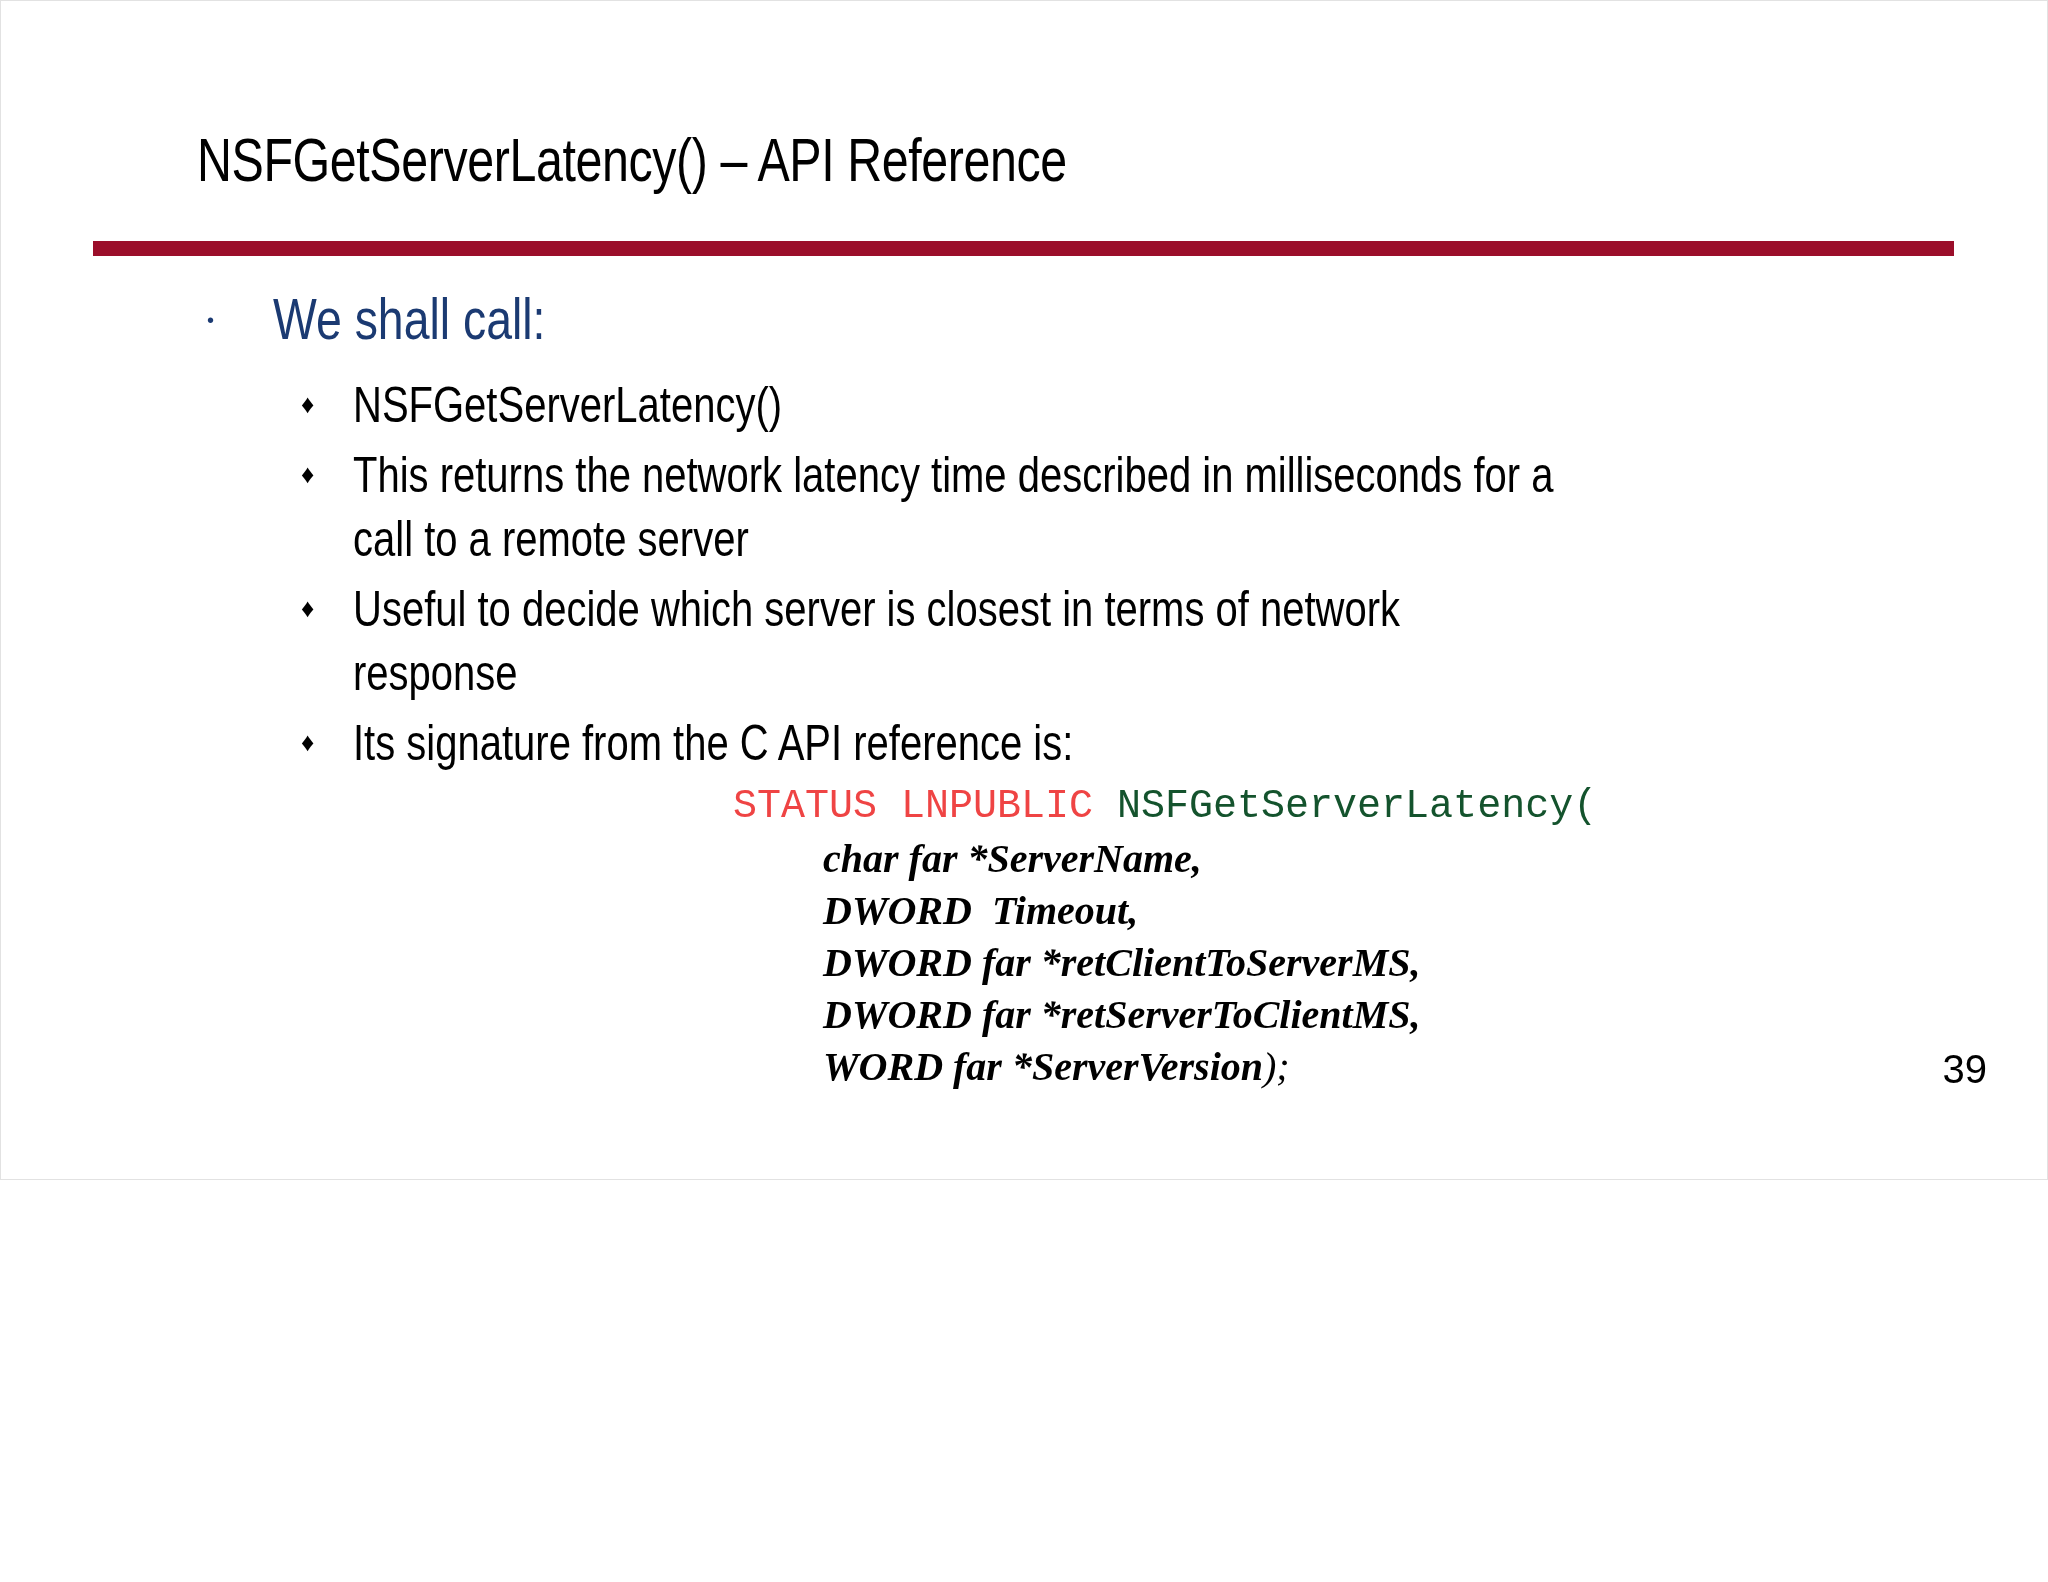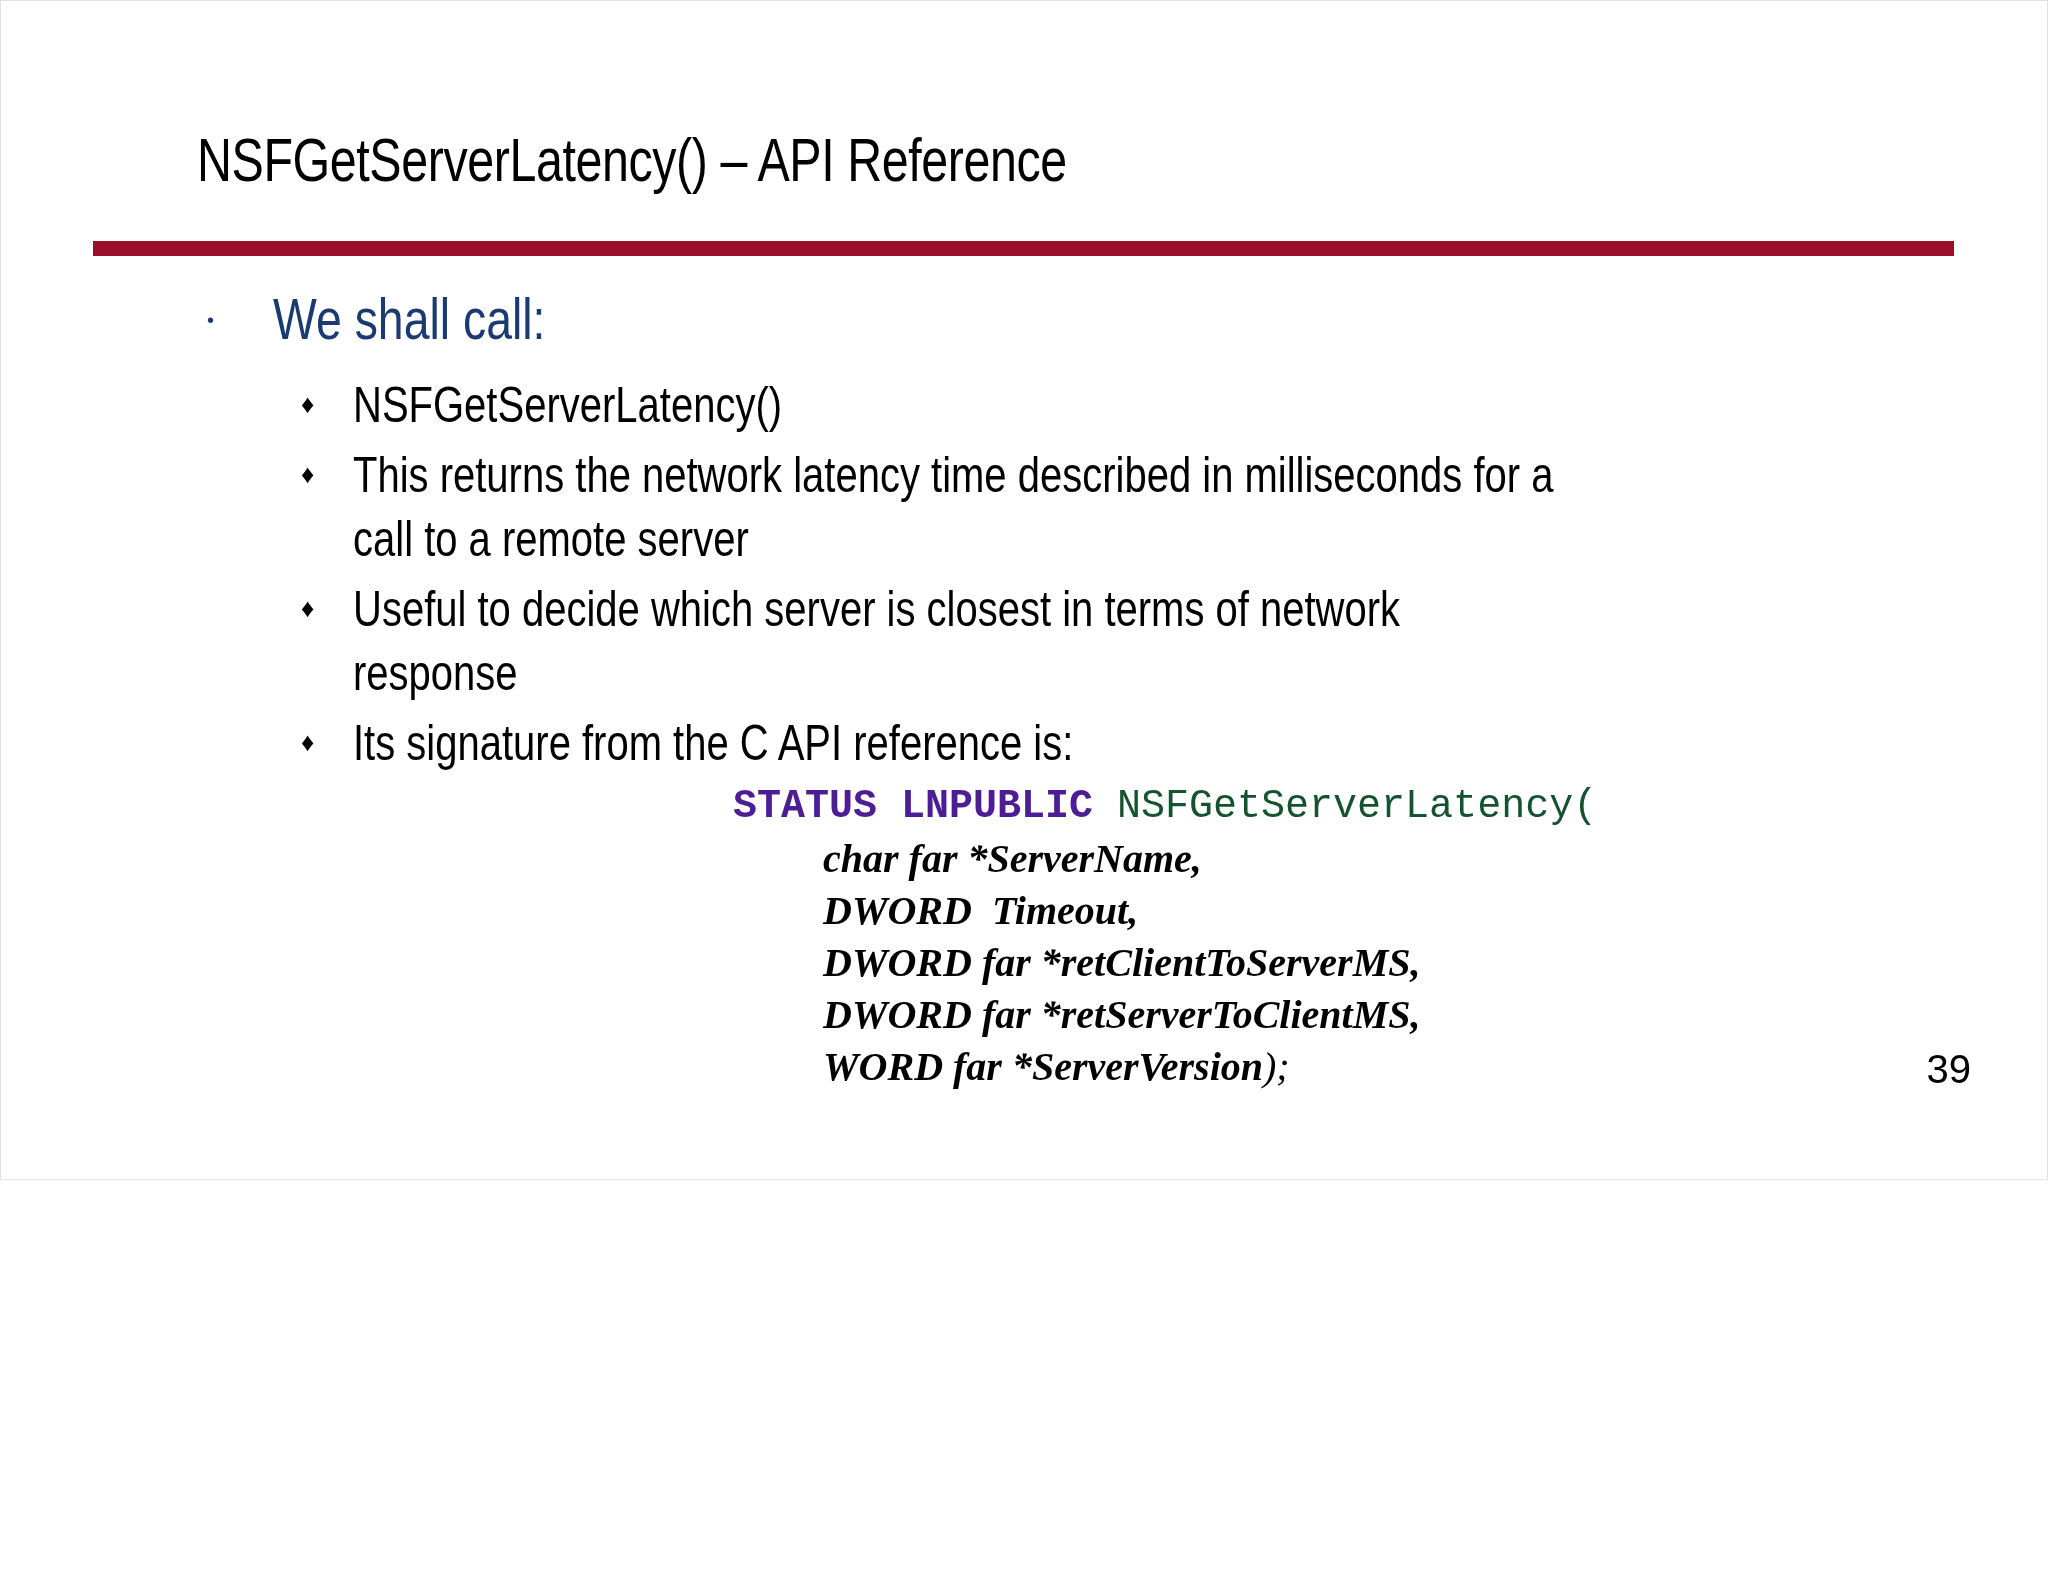--- a/index.html
+++ b/index.html
@@ -115,43 +115,43 @@
   .code {
     margin: 6px 0 0 0;
     padding-left: 380px;
     font-family: "Liberation Mono", "DejaVu Sans Mono", monospace;
     font-size: 40px;
     line-height: 52px;
     color: #000000;
     white-space: pre;
   }
   .code .kw {
-    color: #4c1d95;
-    font-weight: bold;
+    color: #ef4444;
+    font-weight: normal;
   }
   .code .fn {
     color: #14532d;
     font-weight: 400;
   }
   .code .param {
     font-weight: bold;
     font-style: italic;
     display: block;
     padding-left: 90px;
     font-family: Liberation Serif, serif;
   }
   .code .tail {
     font-weight: 400;
     font-style: italic;
   }
 
   
   .pagenum {
     position: absolute;
-    right: 76px;
+    right: 60px;
     bottom: 88px;
     font-family: "Liberation Sans", sans-serif;
     font-size: 40px;
     line-height: 44px;
     color: #000000;
   }
 </style>
 </head>
 <body>
 

